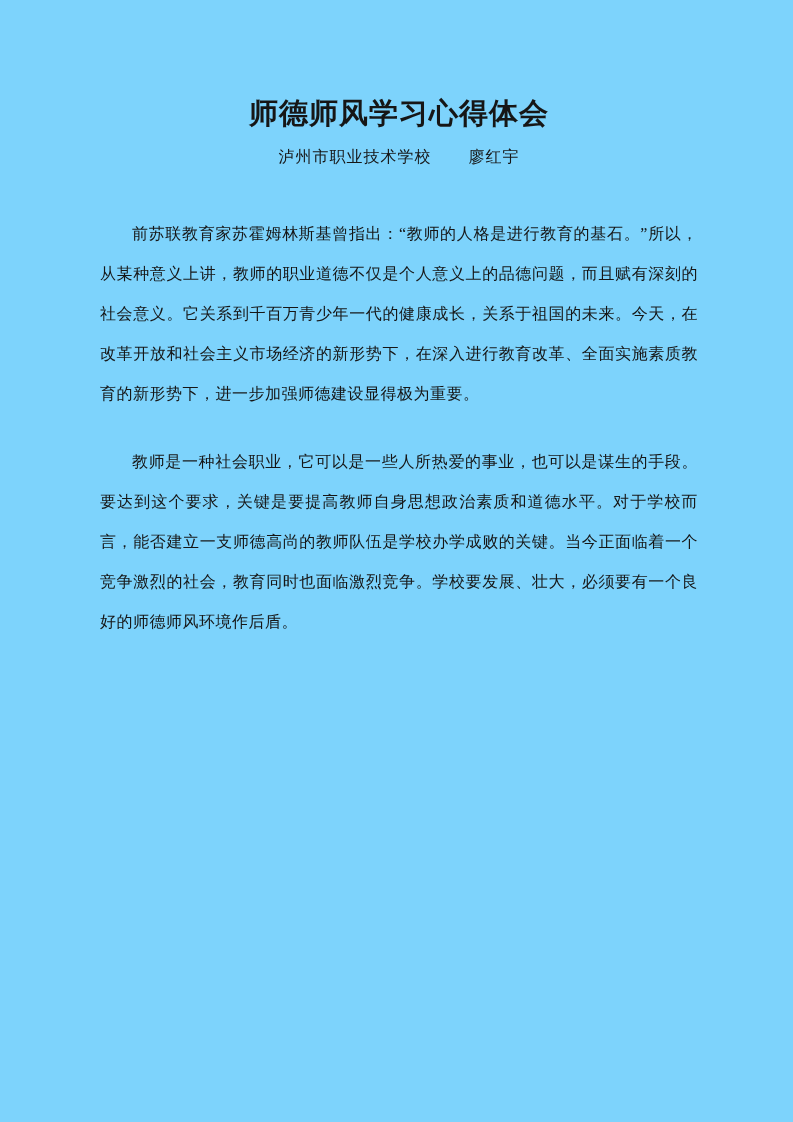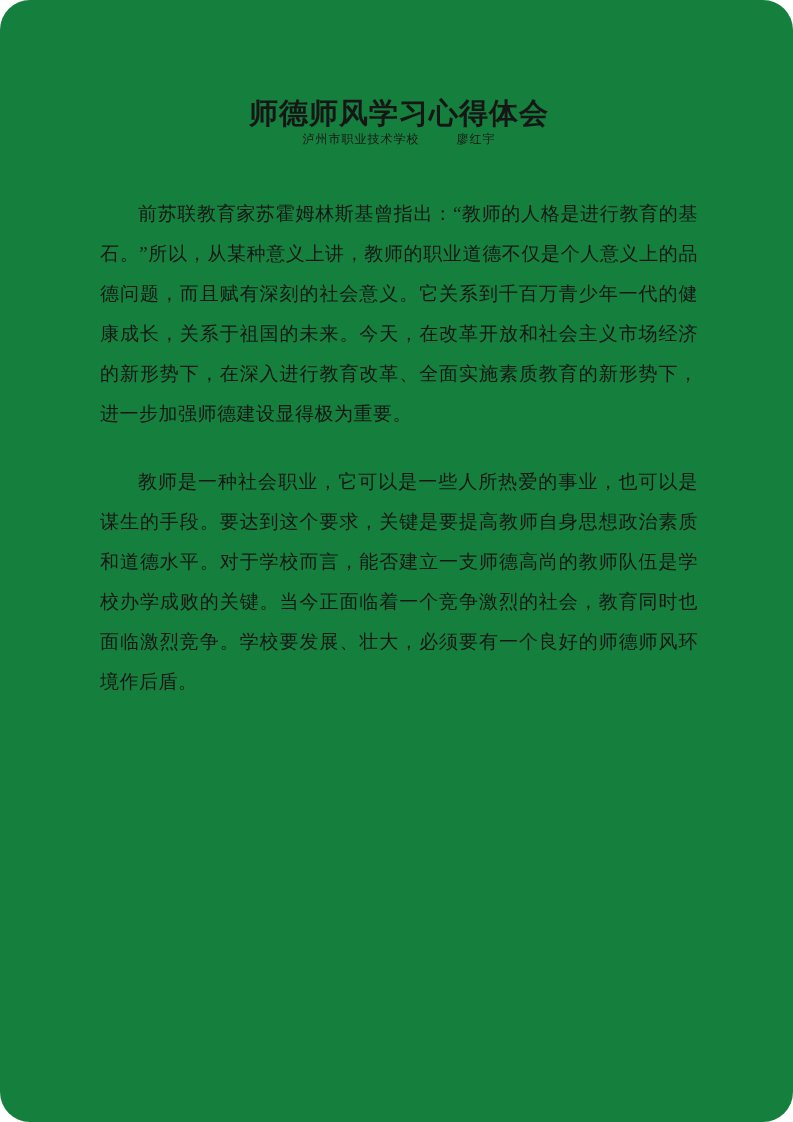--- a/index.html
+++ b/index.html
@@ -6,50 +6,50 @@
     margin: 0;
     padding: 0;
     background: #ffffff;
   }
   .page {
     position: relative;
     width: 793px;
     height: 1122px;
     box-sizing: border-box;
     margin: 0 auto;
-    background: #15803d;
+    background: #7dd3fc;
     padding: 96px 95px 0 100px;
     overflow: hidden;
     font-family: "Liberation Serif", "DejaVu Serif", serif;
     color: #161616;
-    border-radius: 30px;
   }
   .doc-title {
     margin: 0;
     font-size: 29px;
     line-height: 1.2;
     font-weight: 700;
     text-align: center;
     letter-spacing: 1px;
   }
   .byline {
     display: flex;
     justify-content: center;
     align-items: baseline;
     gap: 37px;
-    font-size: 12px;
+    margin-top: 15px;
+    font-size: 16px;
     line-height: 1.4;
     letter-spacing: 1px;
   }
   .content {
     margin-top: 46px;
   }
   .content p {
     margin: 0 0 28px 0;
-    font-size: 19px;
+    font-size: 16px;
     line-height: 40px;
     letter-spacing: 0.5px;
     text-align: justify;
     text-indent: 2em;
     word-break: break-all;
   }
 </style>
 </head>
 <body>
 

